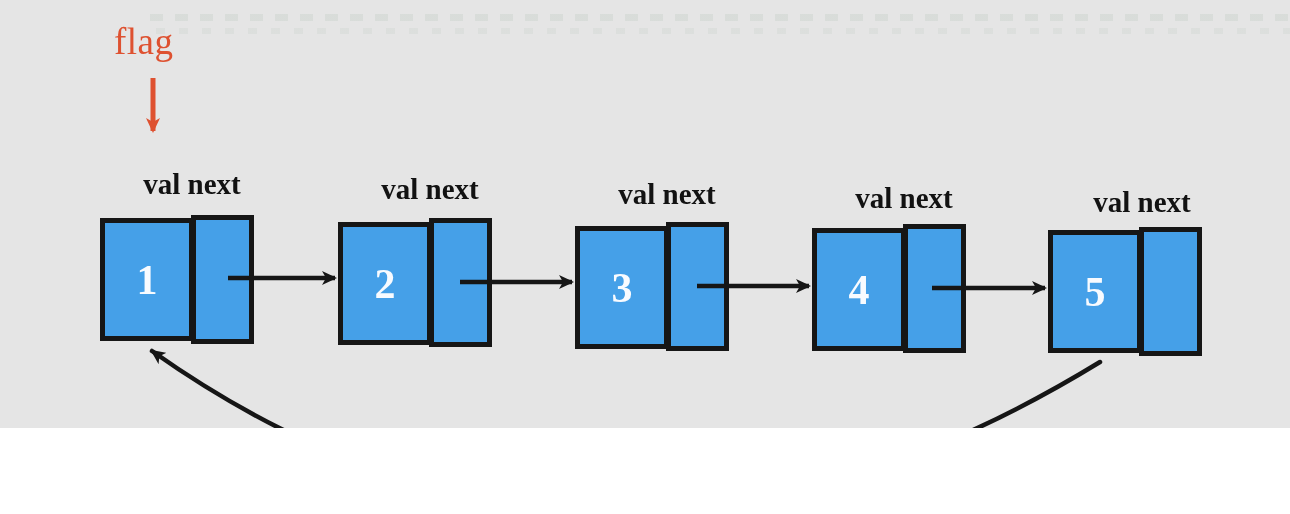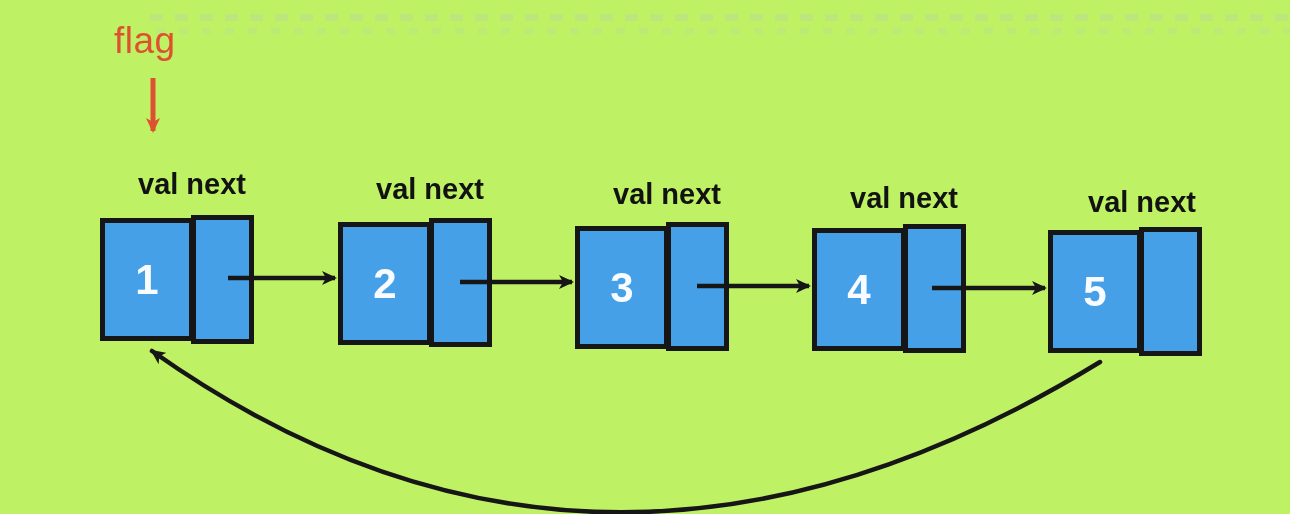--- a/index.html
+++ b/index.html
@@ -1,22 +1,22 @@
 <!DOCTYPE html>
 <html><head>
 <meta charset="utf-8">
 <style>
   html, body { margin: 0; padding: 0; }
   .stage {
     position: relative;
     width: 1290px;
-    height: 514px;
-    background: #bef264;
+    height: 428px;
+    background: #e5e5e5;
     overflow: hidden;
-    font-family: Liberation Sans, sans-serif;
+    font-family: Liberation Serif, serif;
   }
 
   
   .top-artifact {
     position: absolute;
     left: 150px; right: 0; top: 14px; height: 22px;
     background-image:
       repeating-linear-gradient(90deg, rgba(185,198,188,0.28) 0 13px, rgba(0,0,0,0) 13px 25px),
       repeating-linear-gradient(90deg, rgba(185,198,188,0.20) 0 9px, rgba(0,0,0,0) 9px 23px);
     background-size: 100% 7px, 100% 6px;

